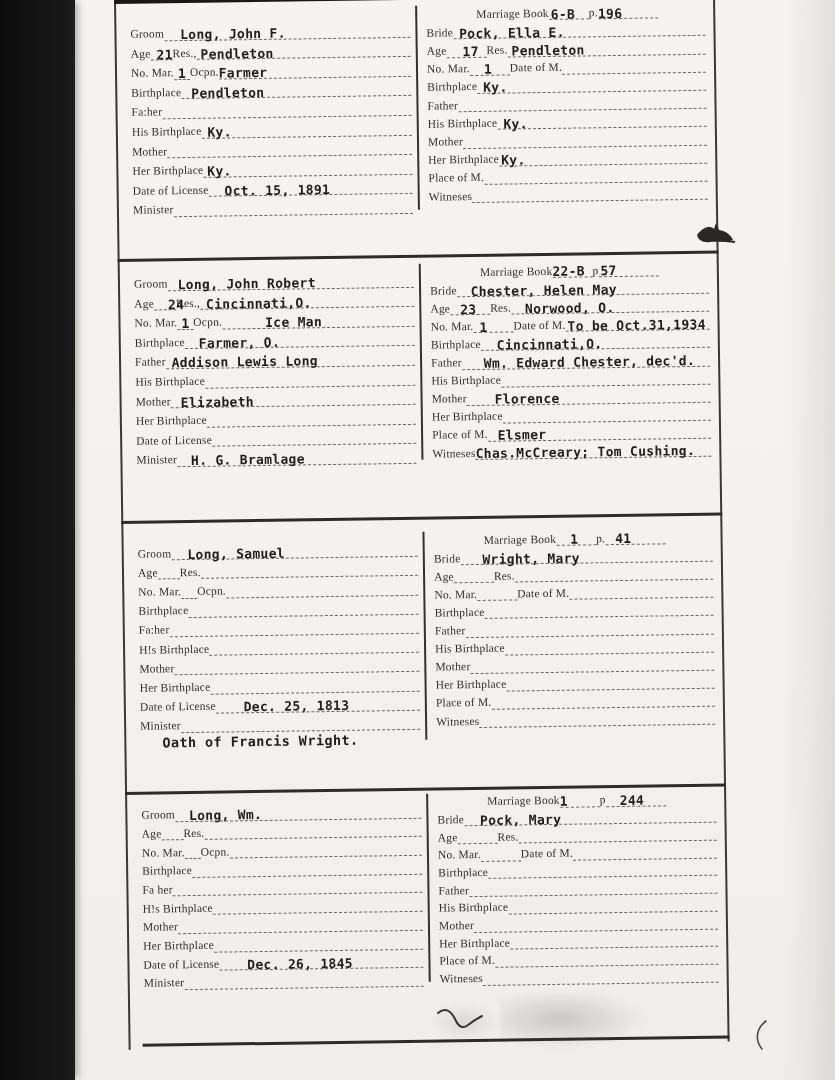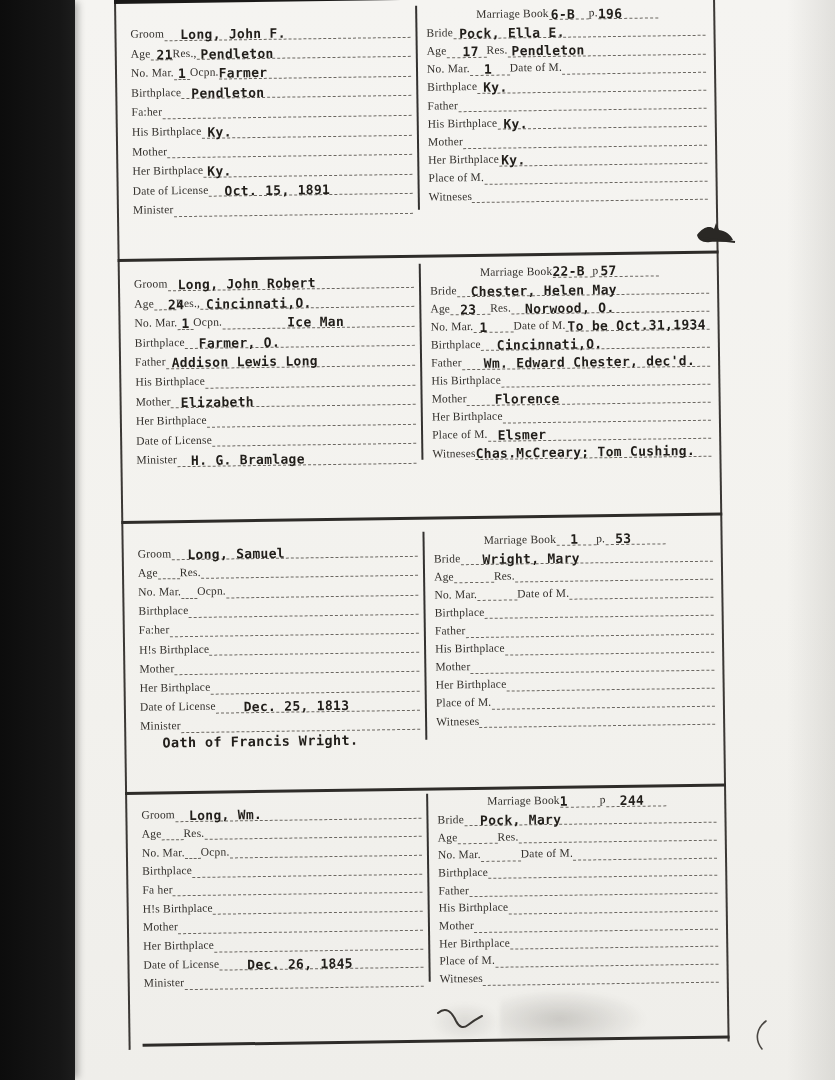--- a/index.html
+++ b/index.html
@@ -17,21 +17,21 @@
   .bcol{position:absolute;left:310px;width:279px;top:0}
   .r{display:flex;align-items:flex-end;position:relative}
   .gcol .r{height:var(--lp)}
   .bcol .r{height:var(--rp)}
   .l{font-family:"Liberation Serif","DejaVu Serif",serif;font-size:11.5px;line-height:1;color:#33302c;white-space:nowrap;padding-bottom:1px;letter-spacing:.2px}
   .f{flex:1;position:relative;height:100%;border-bottom:1.6px dashed #6b6761}
   .f.w16{flex:0 0 16px}.f.w22{flex:0 0 22px}.f.w40{flex:0 0 40px}.f.w60{flex:0 0 60px}
   .sp50{flex:0 0 50px}.fx{flex:1}
   .nb{border-bottom:none!important}
   .v{position:absolute;bottom:-2px;left:10px;font-family:"DejaVu Sans Mono","Liberation Mono",monospace;font-weight:bold;font-size:13px;line-height:1.05;letter-spacing:.3px;color:#211e1a;white-space:nowrap}
-  .i0{left:0}.i2{left:2px}.i4{left:4px}.i6{left:6px}.i8{left:0}.i14{left:14px}.i16{left:16px}.i22{left:22px}.i28{left:28px}.i56{left:65px}
+  .i0{left:0}.i2{left:2px}.i4{left:4px}.i6{left:6px}.i8{left:0}.i14{left:14px}.i16{left:16px}.i22{left:22px}.i28{left:28px}.i56{left:43px}
   .note{position:absolute;left:22px;bottom:2px;font-family:"DejaVu Sans Mono","Liberation Mono",monospace;font-weight:bold;font-size:13.5px;letter-spacing:.4px;color:#211e1a;white-space:nowrap}
   .marks{position:absolute;inset:0;pointer-events:none}
   .stain{position:absolute;left:500px;top:988px;width:150px;height:62px;background:radial-gradient(ellipse at 40% 50%,rgba(70,66,60,.22),rgba(70,66,60,0) 68%);filter:blur(2px)}
   .stain2{position:absolute;left:430px;top:1002px;width:70px;height:40px;background:radial-gradient(ellipse,rgba(70,66,60,.12),rgba(70,66,60,0) 70%);filter:blur(2px)}
 </style>
 </head>
 <body>
 
 <div class="page">
   <div class="leftbar"></div>
@@ -387,21 +387,21 @@
       </div>
       <div class="bcol">
         <div class="r">
             <span class="sp50 nb"></span>
             <span class="l">Marriage Book</span>
             <span class="f w40">
               <span class="v i14">1</span>
             </span>
             <span class="l">p.</span>
             <span class="f w60">
-              <span class="v">53</span>
+              <span class="v">41</span>
             </span>
             <span class="fx nb"></span>
           </div>
         <div class="r">
             <span class="l">Bride</span>
             <span class="f">
               <span class="v i22">Wright, Mary</span>
             </span>
           </div>
         <div class="r">

